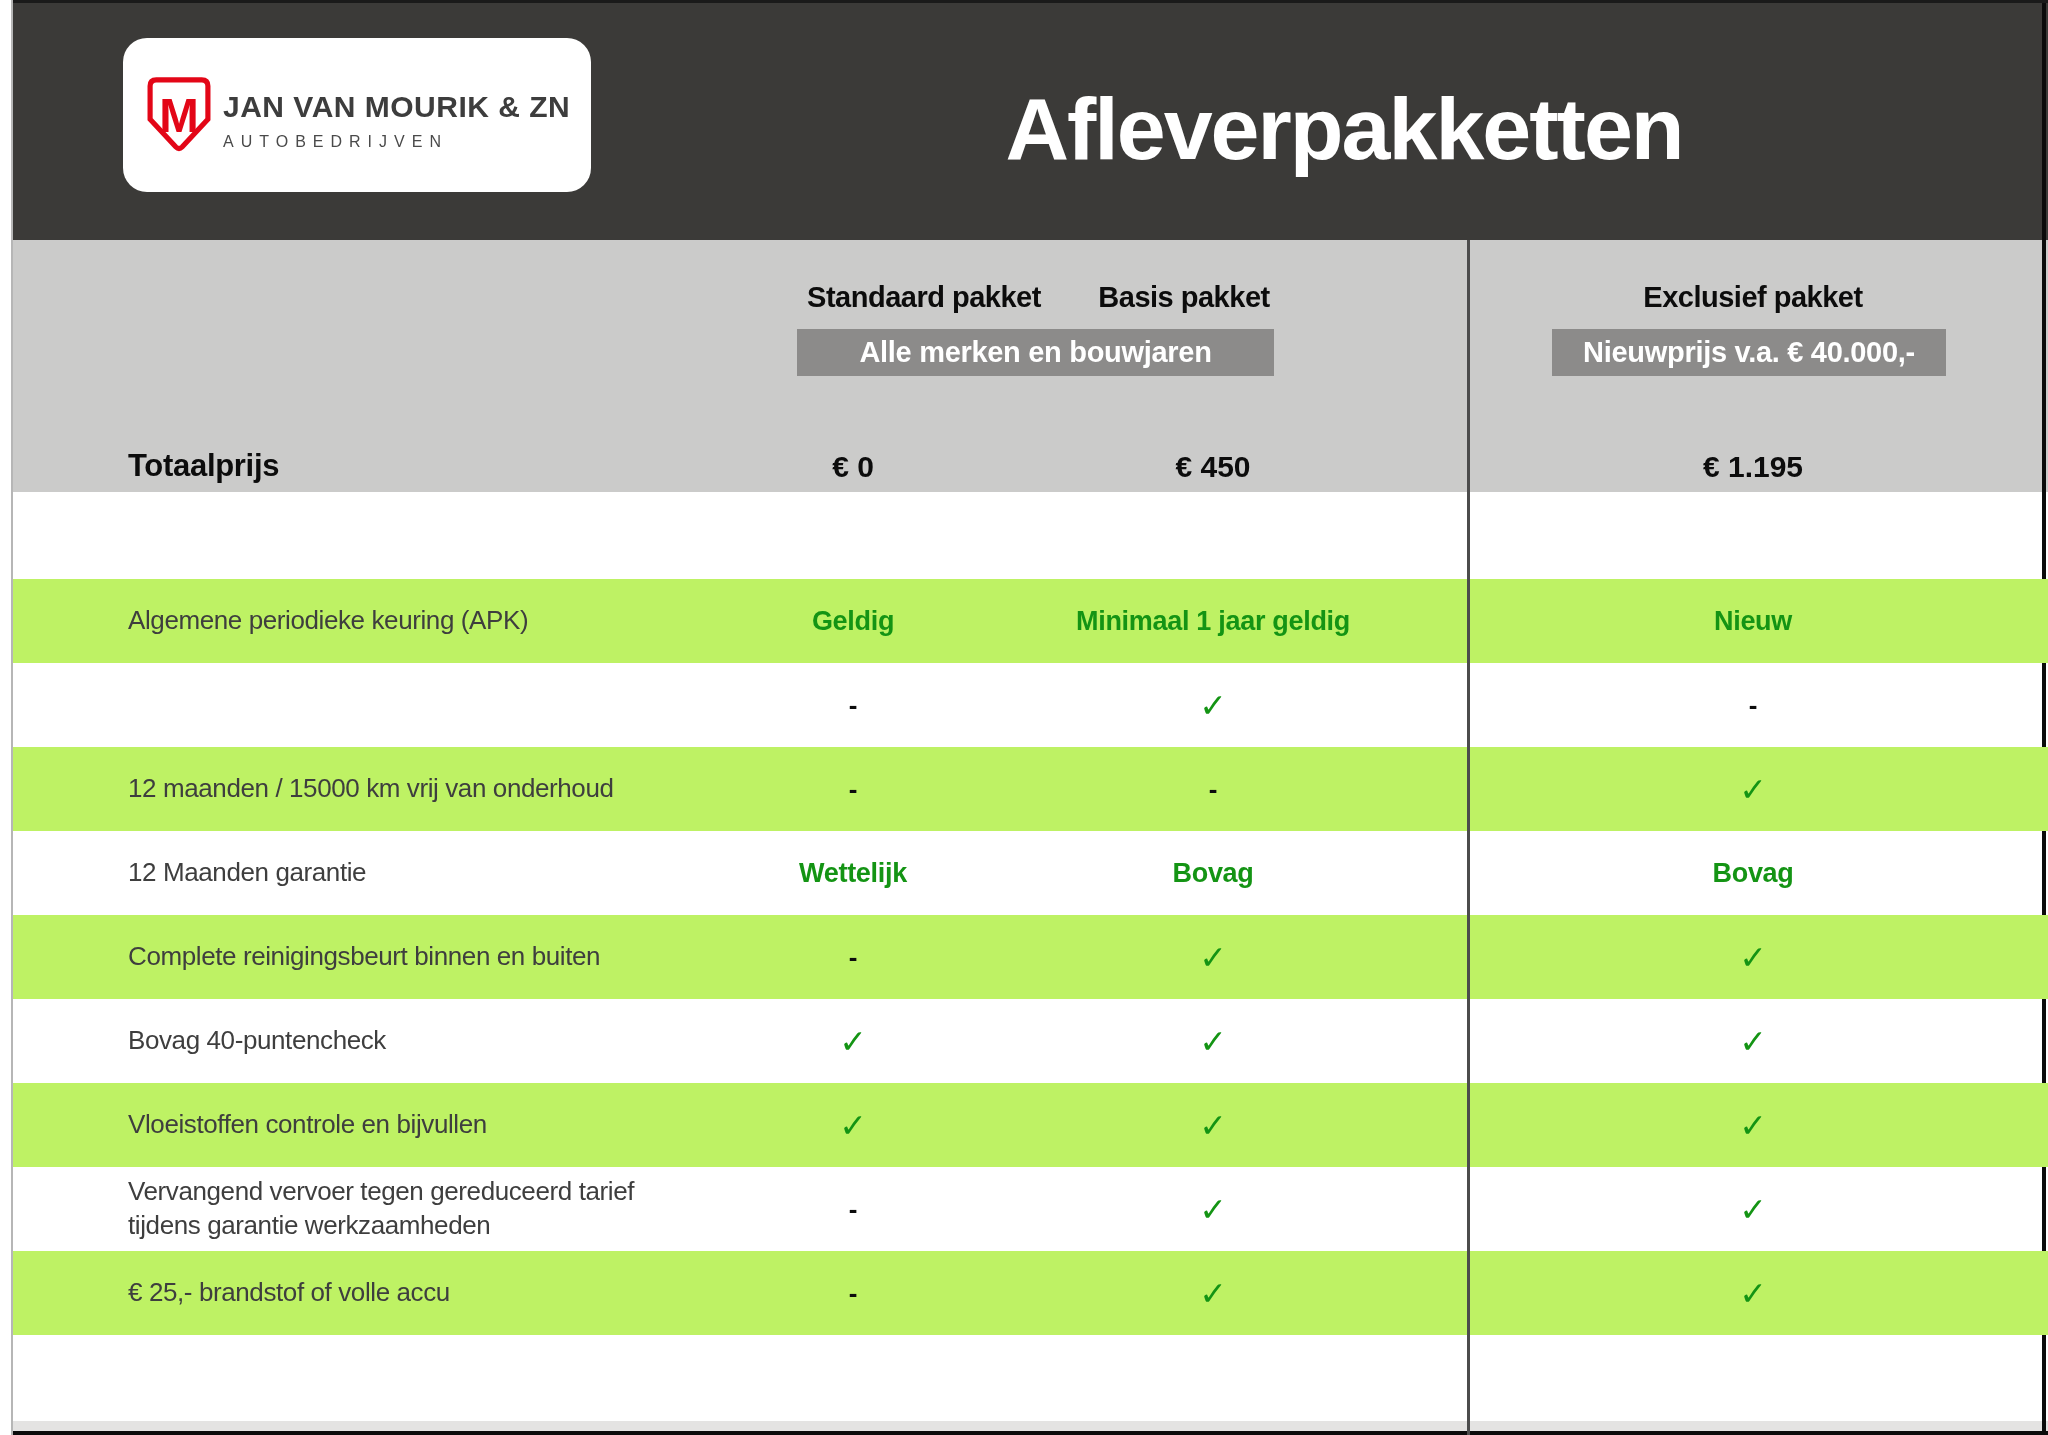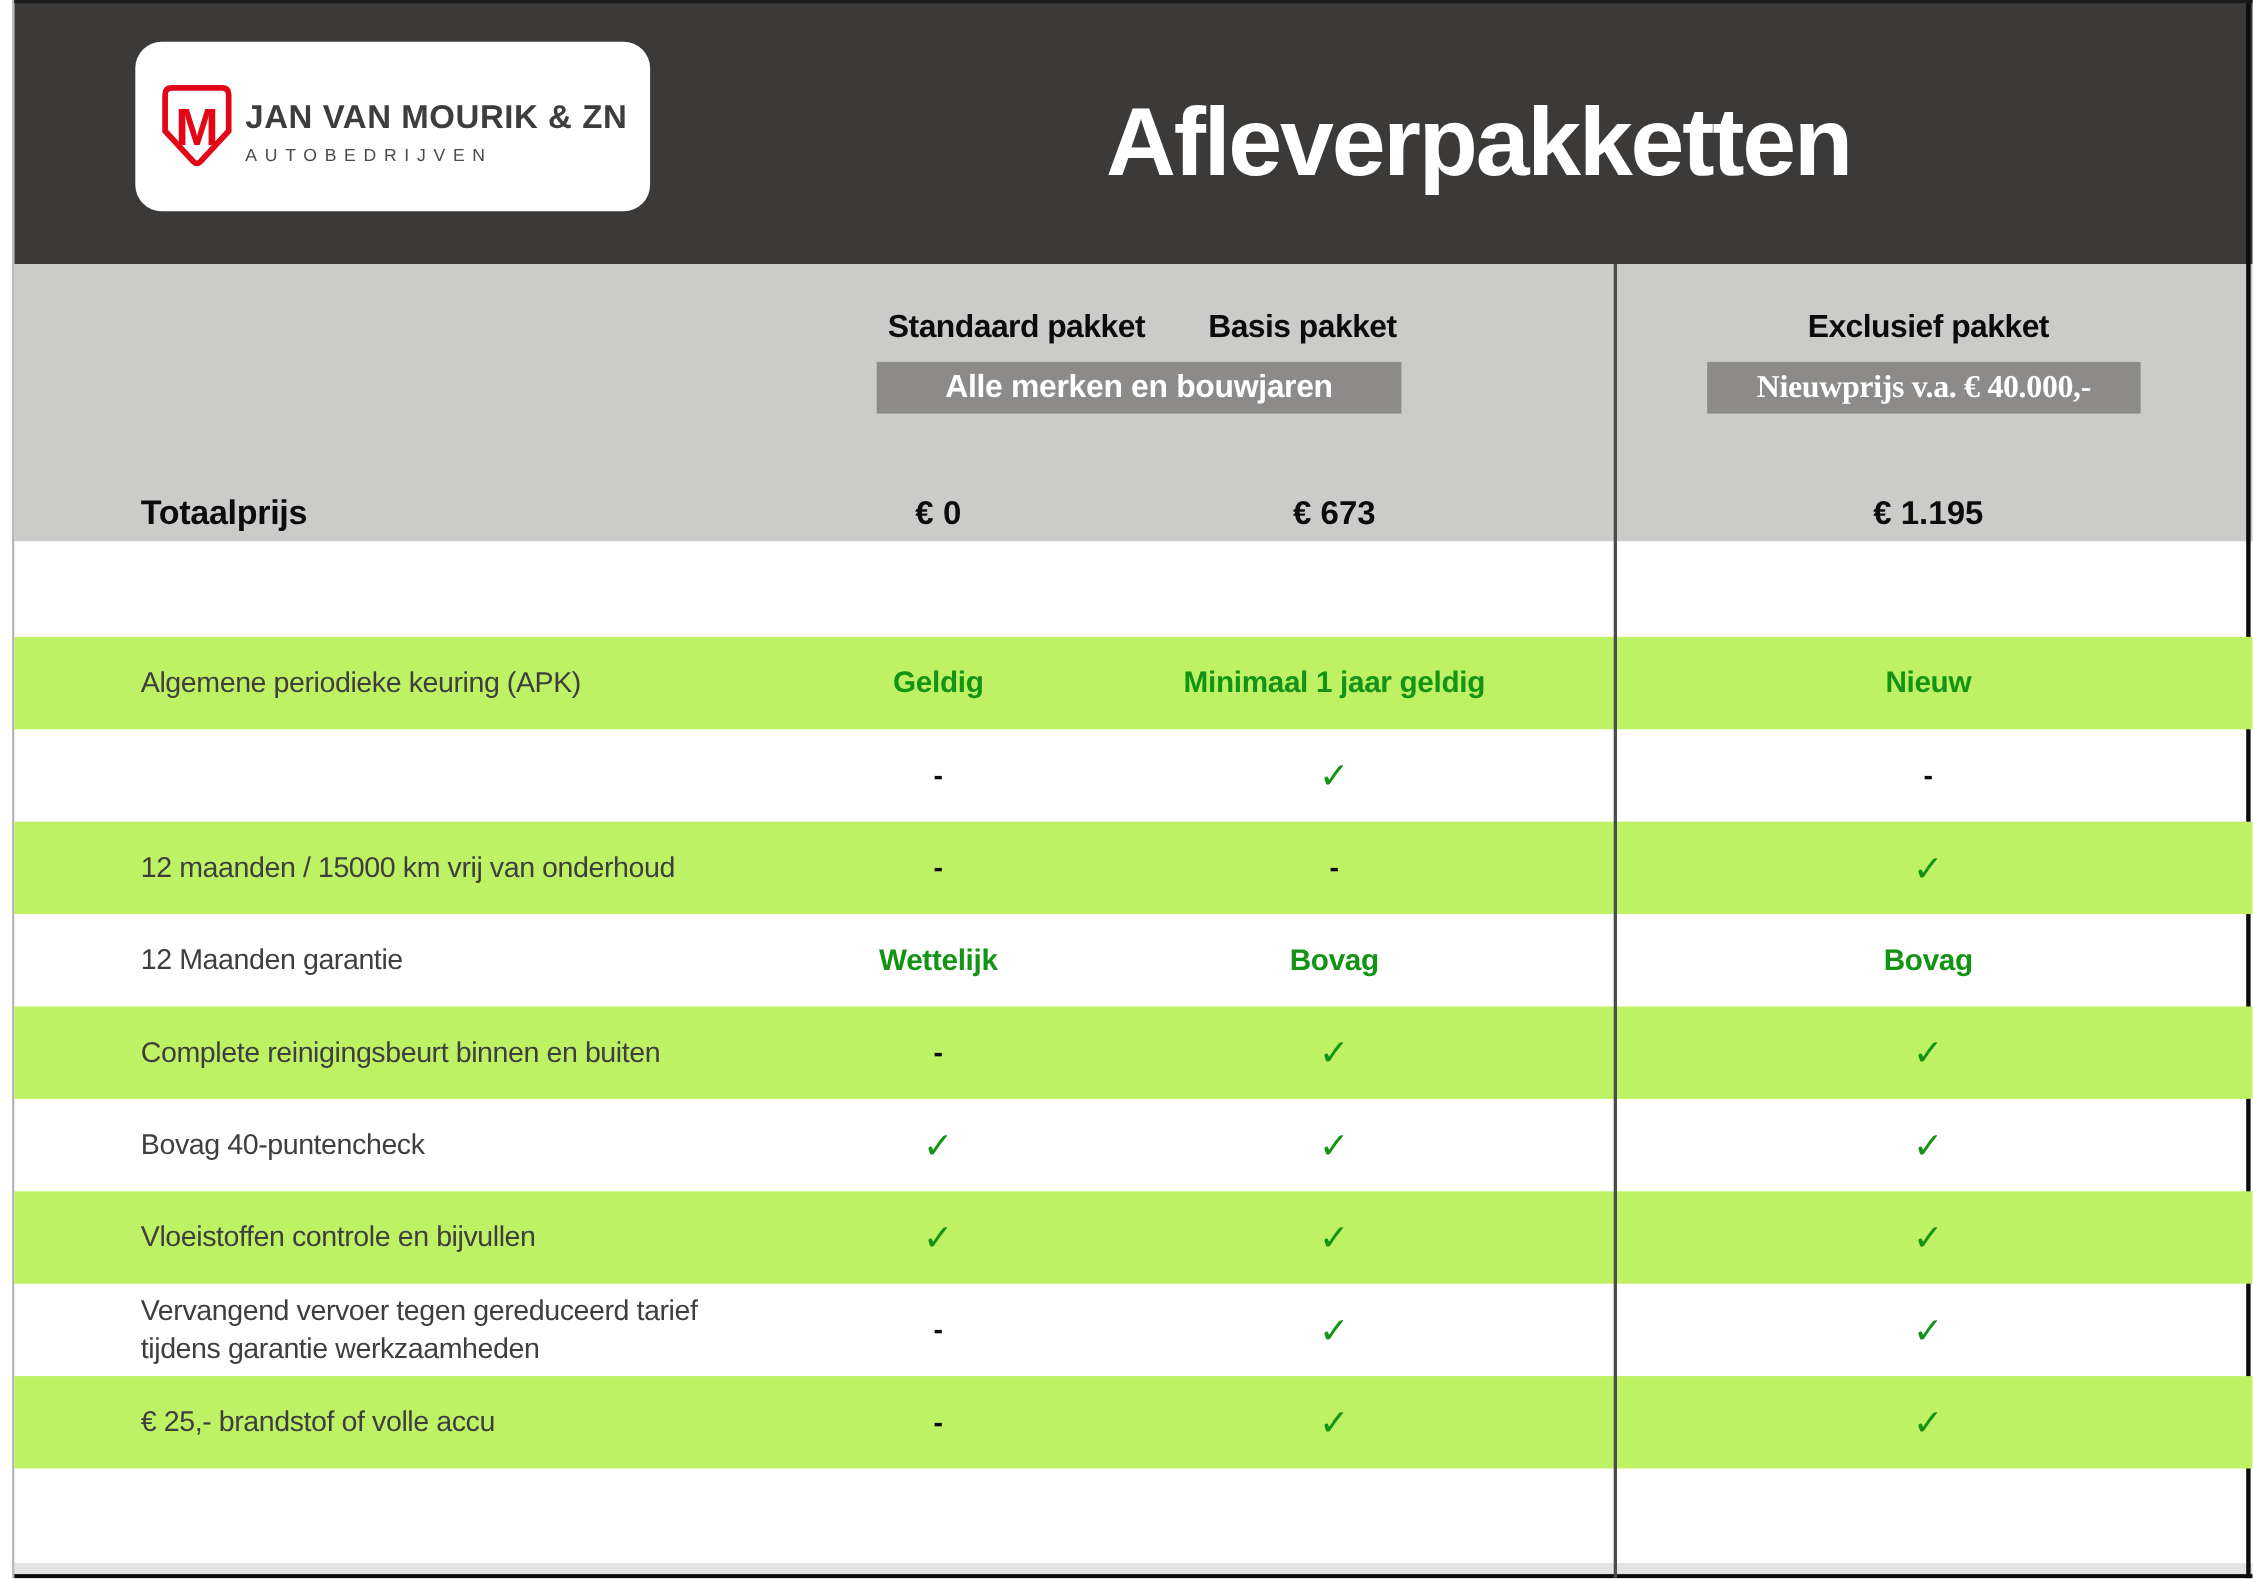--- a/index.html
+++ b/index.html
@@ -32,21 +32,21 @@
 
   .col-label{top:281px;transform:translateX(-50%);font-size:29px;font-weight:700;color:#0c0c0c;
     letter-spacing:-0.5px;white-space:nowrap;z-index:3;}
   .col-standaard{left:924px;}
   .col-basis{left:1184px;}
   .col-exclusief{left:1753px;}
 
   .badge{top:329px;height:47px;background:#8c8b8a;color:#ffffff;font-size:29px;font-weight:700;
     display:flex;align-items:center;justify-content:center;letter-spacing:-0.3px;white-space:nowrap;z-index:3;}
   .badge-left{left:797px;width:477px;}
-  .badge-right{left:1552px;width:394px;font-family:Liberation Serif, serif;}
+  .badge-right{left:1552px;width:394px;}
 
   .total-label{left:128px;top:448px;font-size:31px;font-weight:700;color:#0c0c0c;z-index:3;letter-spacing:-0.3px;}
   .total-val{top:450px;transform:translateX(-50%);font-size:30px;font-weight:700;color:#0c0c0c;z-index:3;white-space:nowrap;}
   .tv1{left:853px;} .tv2{left:1213px;} .tv3{left:1753px;}
 
   .row{left:13px;width:2035px;height:84px;z-index:2;}
   .row.stripe{background:#bef264;}
   .row-label{position:absolute;left:115px;top:50%;transform:translateY(-50%);
     font-size:26px;color:#3e3e3e;letter-spacing:-0.4px;line-height:1.3;}
   .row-label span{display:block;white-space:nowrap;}
@@ -84,21 +84,21 @@
 
   <div class="abs col-label col-standaard">Standaard pakket</div>
   <div class="abs col-label col-basis">Basis pakket</div>
   <div class="abs col-label col-exclusief">Exclusief pakket</div>
 
   <div class="abs badge badge-left">Alle merken en bouwjaren</div>
   <div class="abs badge badge-right">Nieuwprijs v.a. € 40.000,-</div>
 
   <div class="abs total-label">Totaalprijs</div>
   <div class="abs total-val tv1">€ 0</div>
-  <div class="abs total-val tv2">€ 673</div>
+  <div class="abs total-val tv2">€ 450</div>
   <div class="abs total-val tv3">€ 1.195</div>
 
   <div class="abs row stripe" style="top:579px">
     <div class="row-label">
         <span>Algemene periodieke keuring (APK)</span>
       </div>
     <span class="cell c1 v-text">Geldig</span>
     <span class="cell c2 v-text">Minimaal 1 jaar geldig</span>
     <span class="cell c3 v-text">Nieuw</span>
   </div>

